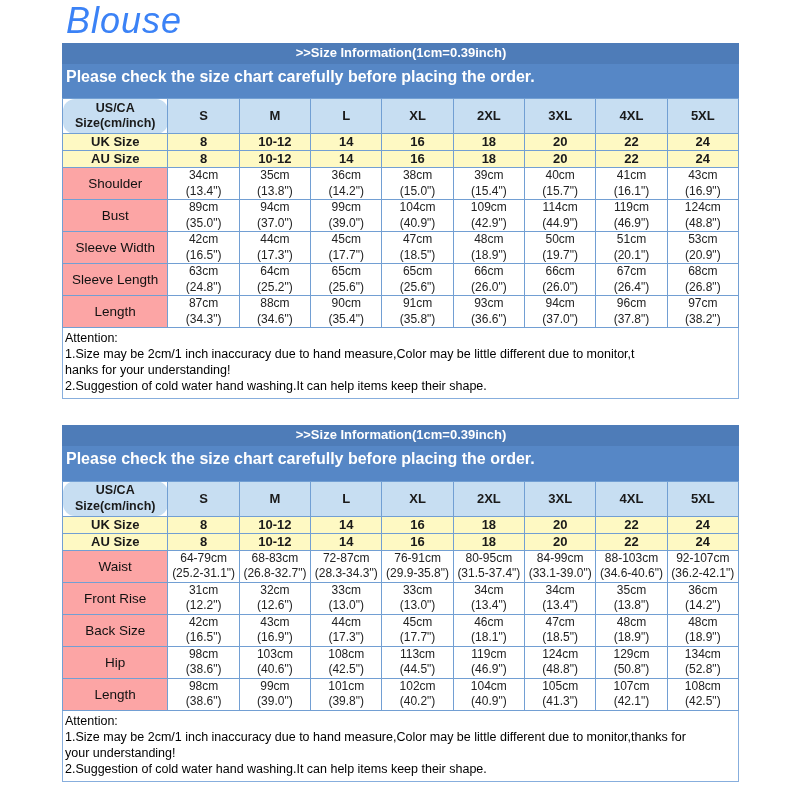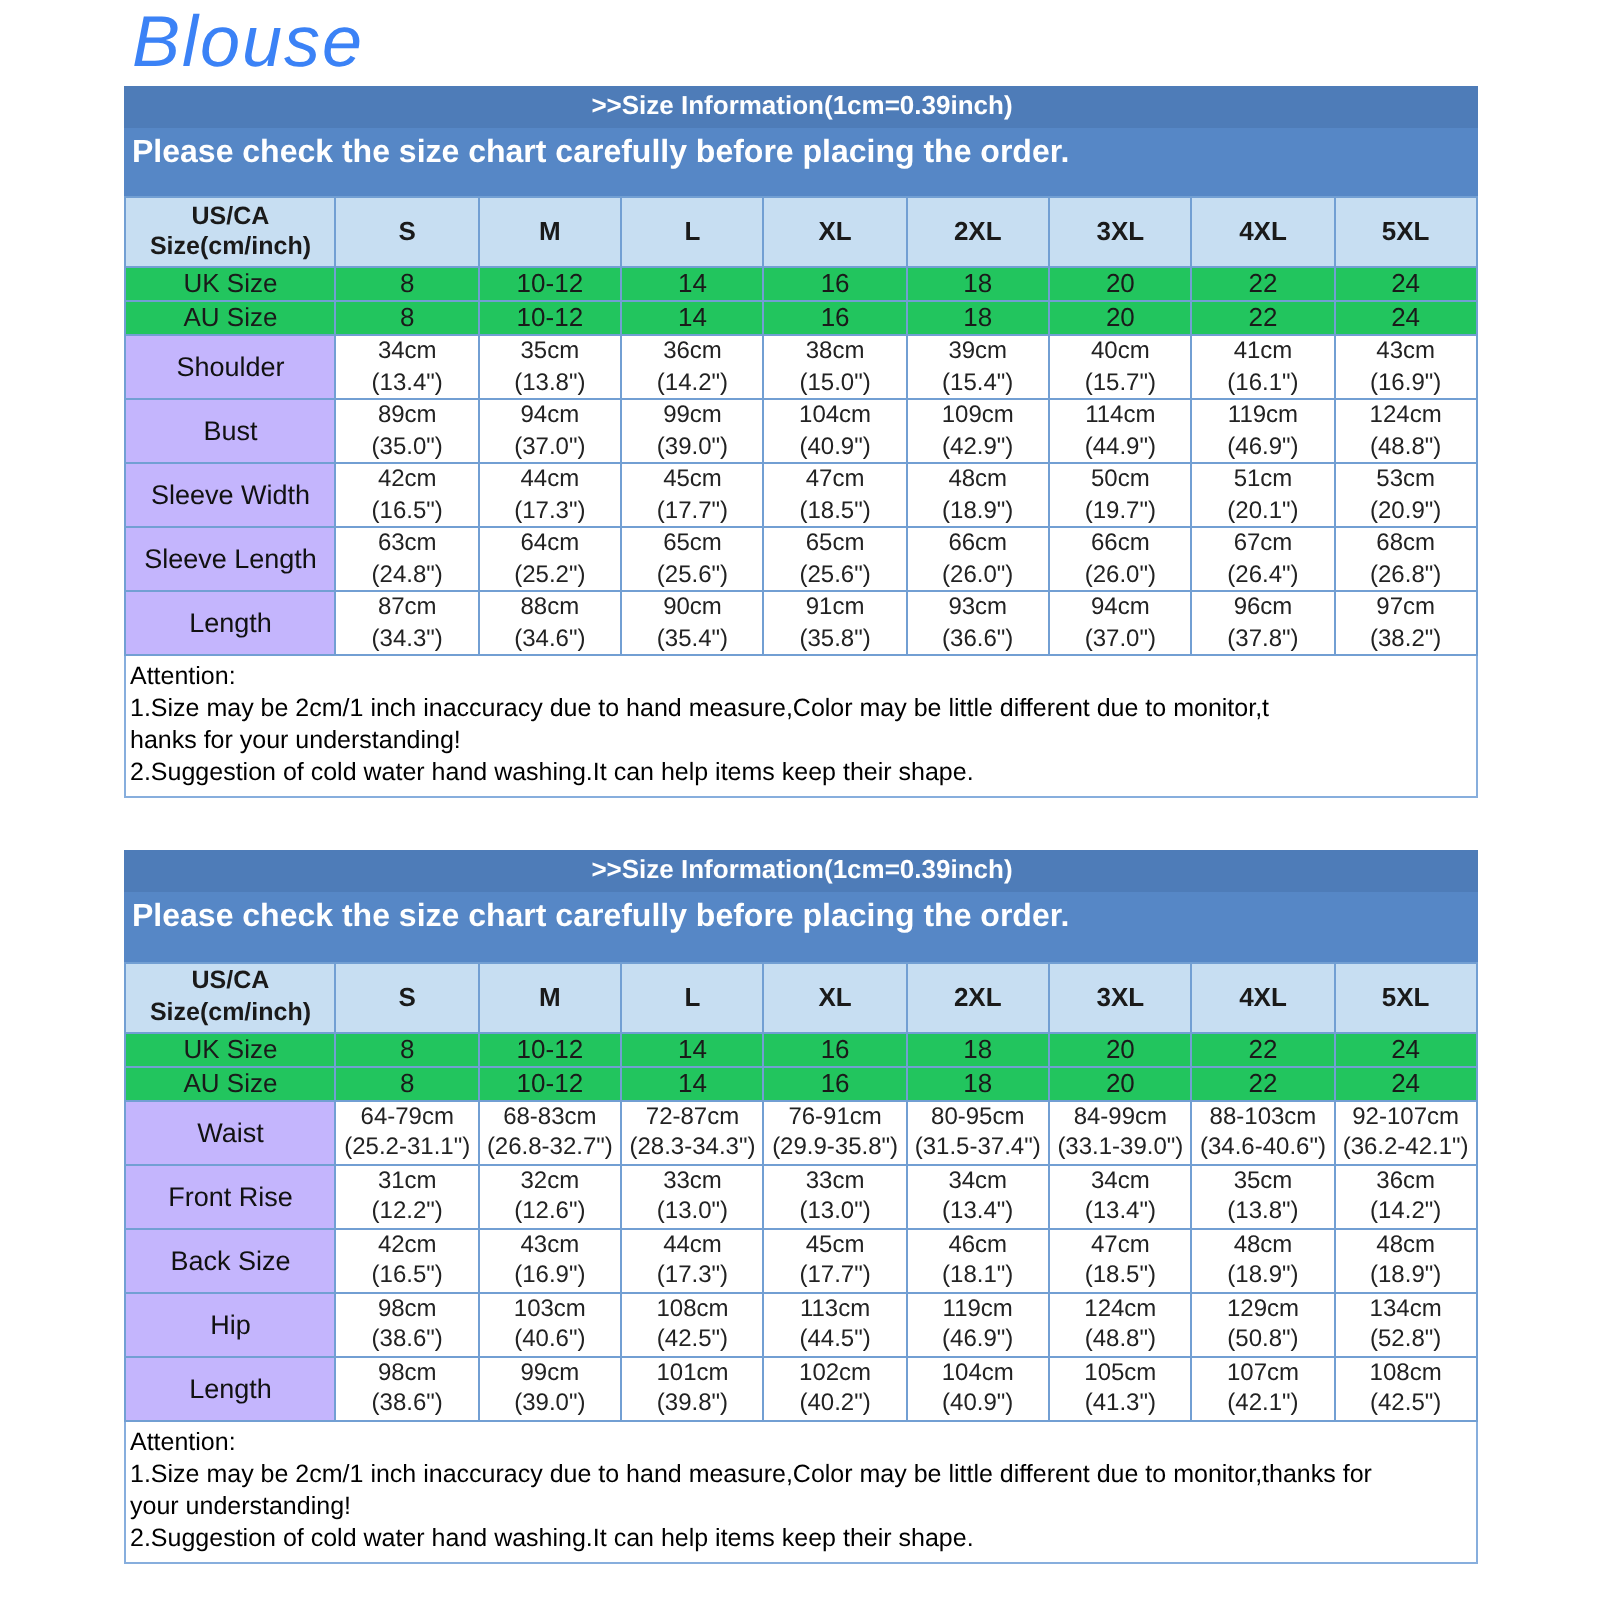--- a/index.html
+++ b/index.html
@@ -52,30 +52,30 @@
     vertical-align: middle;
     padding: 0;
   }
   tr.header-row th {
     background: #c7def2;
     font-weight: bold;
     font-size: 13px;
     height: 34px;
     line-height: 1.25;
   }
-  tr.header-row th.corner { font-size: 12.5px; }
+  tr.header-row th.corner { font-size: 12.5px; border-radius: 12px; }
   tr.size-row th, tr.size-row td {
-    background: #22c55e;
-    font-weight: normal;
+    background: #fef9c3;
+    font-weight: bold;
     font-size: 13px;
     height: 16px;
     line-height: 1.1;
   }
   tr.m-row th.mlabel {
-    background: #c4b5fd;
+    background: #fca5a5;
     font-weight: 400;
     font-size: 13.5px;
     color: #111;
   }
   tr.m-row td {
     background: #ffffff;
     font-size: 12px;
     height: 31px;
     line-height: 1.28;
     color: #222;

